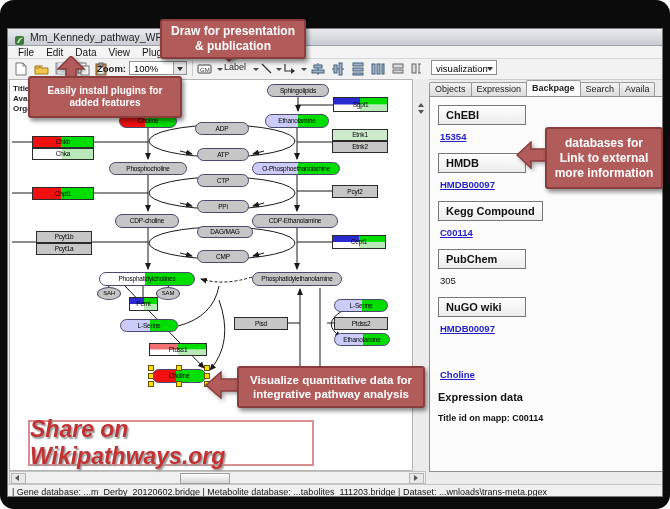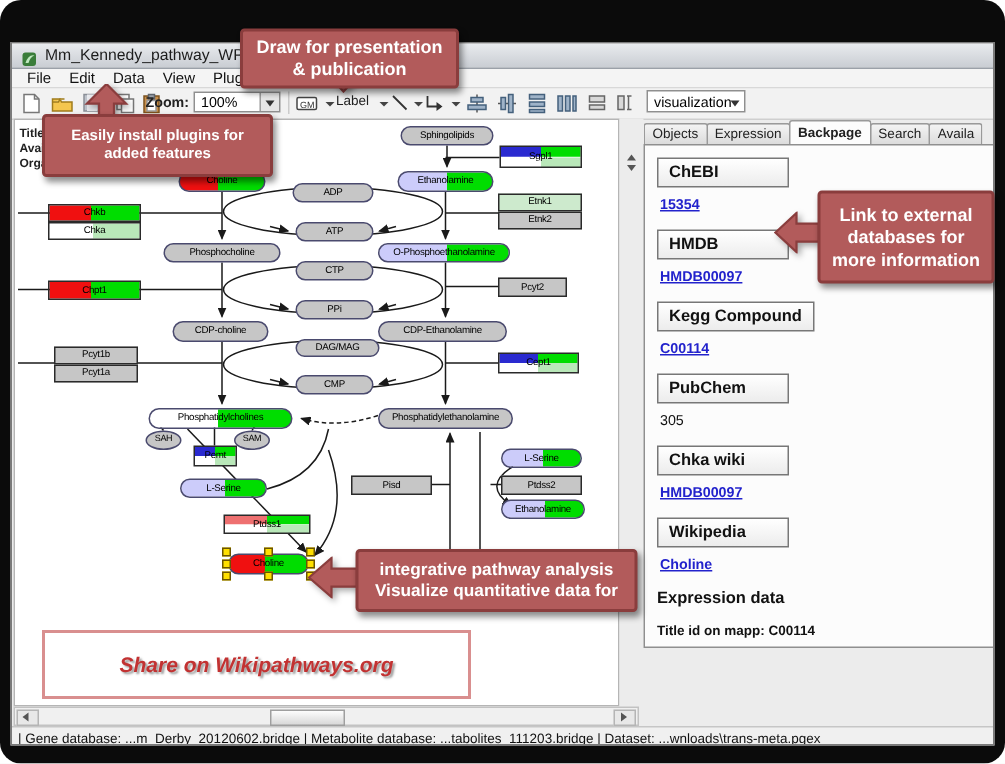--- a/index.html
+++ b/index.html
@@ -35,21 +35,21 @@
   .hs-left:before{content:"";position:absolute;left:3px;top:1px;border-top:3px solid transparent;border-bottom:3px solid transparent;border-right:4px solid #555;}
   .hs-right:before{content:"";position:absolute;left:4px;top:1px;border-top:3px solid transparent;border-bottom:3px solid transparent;border-left:4px solid #555;}
   .hs-thumb{position:absolute;left:170px;top:1px;width:48px;height:9px;background:linear-gradient(#fdfdfd,#d8d8d8);border:1px solid #9f9f9f;}
   .statusbar{position:absolute;left:0;top:455px;width:656px;height:14px;background:#f0f0f0;border-top:1px solid #c6c6c6;font-size:9px;color:#111;line-height:14px;padding-left:4px;box-sizing:border-box;white-space:nowrap;overflow:hidden;}
   
   .vizbox{position:absolute;left:423px;top:31px;width:66px;height:15px;background:#fff;border:1px solid #8f8f8f;font-size:9.5px;line-height:15px;padding-left:4px;box-sizing:border-box;}
   .vizbox .caret{right:3px;top:6px;}
   .tabs{position:absolute;left:421px;top:52px;width:234px;height:15px;display:flex;align-items:flex-end;}
   .tab{font-size:9px;color:#222;background:linear-gradient(#f4f4f4,#dcdcdc);border:1px solid #9a9a9a;border-bottom:none;padding:1px 5px;margin-right:-1px;border-radius:2px 2px 0 0;height:11px;line-height:11px;}
   .tab.active{background:#fcfcfc;height:13px;line-height:13px;font-weight:bold;position:relative;z-index:2;}
-  .panel-content{position:absolute;left:421px;top:67px;width:234px;height:336px;background:#fcfcfc;border:1px solid #8f8f8f;box-sizing:border-box;padding:8px 0 0 8px;overflow:hidden;}
+  .panel-content{position:absolute;left:421px;top:67px;width:234px;height:376px;background:#fcfcfc;border:1px solid #8f8f8f;box-sizing:border-box;padding:8px 0 0 8px;overflow:hidden;}
   .bp-header{display:inline-block;min-width:72px;background:linear-gradient(#ffffff,#ececec);border:1px solid #777;padding:3px 7px;font-size:11px;font-weight:bold;color:#111;}
   .bp-section{margin-bottom:9px;}
   .bp-link{display:inline-block;margin:6px 0 2px 2px;font-size:9.5px;font-weight:bold;color:var(--link-blue,#2222cc);text-decoration:underline;}
   .bp-plain{display:inline-block;margin:6px 0 2px 2px;font-size:9.5px;color:#111;}
   .exp-head{font-size:11px;font-weight:bold;color:#111;margin:4px 0 10px 0;}
   .geneid{font-size:9px;font-weight:bold;color:#111;margin-bottom:3px;}
   table.exp{border-collapse:separate;border-spacing:3px;border:1px solid #555;background:#fdfdfd;}
   table.exp td{border:1px solid #555;background:#ffffff;font-size:9px;font-weight:bold;text-align:center;padding:2px 6px;min-width:60px;}
   
   .node{position:absolute;box-sizing:border-box;font-size:6.5px;color:#000;text-align:center;white-space:nowrap;overflow:hidden;z-index:3;display:flex;align-items:center;justify-content:center;letter-spacing:-0.2px;}
@@ -64,21 +64,21 @@
   .g-bluegreen{background-image:linear-gradient(to right,#2a2ad0 50%,var(--node-green,#00dd00) 50%),linear-gradient(to right,#ffffff 50%,#b9e8b9 50%);background-size:100% 50%,100% 50%;background-position:top,bottom;background-repeat:no-repeat;border:1px solid #2a2a2a;}
   .g-redgreen2{background-image:linear-gradient(to right,#ee7070 50%,var(--node-green,#00dd00) 50%),linear-gradient(to right,#ffffff 50%,#b9e8b9 50%);background-size:100% 50%,100% 50%;background-position:top,bottom;background-repeat:no-repeat;border:1px solid #2a2a2a;}
   .ellipse{background:var(--node-gray,#c6c6c6);border:1px solid #4a4a6e;border-radius:50%;font-size:6px;}
   .handle{position:absolute;width:6px;height:6px;background:var(--handle-yellow,#ffe000);border:1px solid #6b5400;box-sizing:border-box;z-index:5;}
   .canvas-info{position:absolute;left:3px;top:4px;z-index:2;font-size:8px;font-weight:bold;color:#222;line-height:10px;}
   
   .callout{position:absolute;background:var(--callout-bg,#b25b5b);border:2px solid var(--callout-border,#8a3d3d);border-radius:3px;color:#fff;font-weight:bold;text-align:center;z-index:20;box-shadow:2px 3px 4px rgba(0,0,0,0.45);display:flex;flex-direction:column;justify-content:center;}
   .callout .cline{line-height:1.25;}
   .ar{position:absolute;z-index:19;filter:drop-shadow(2px 2px 2px rgba(0,0,0,0.35));}
   .sharebox{position:absolute;left:28px;top:420px;width:282px;height:42px;background:#ffffff;border:2px solid #d98f8f;z-index:20;display:flex;align-items:center;justify-content:center;}
-  .sharetext{font-size:14px;font-weight:bold;font-style:italic;color:var(--share-red,#c23232);text-shadow:1.5px 1.5px 1.5px #9a9a9a;font-family:"Liberation Sans",sans-serif;}
+  .sharetext{font-size:23px;font-weight:bold;font-style:italic;color:var(--share-red,#c23232);text-shadow:1.5px 1.5px 1.5px #9a9a9a;font-family:"Liberation Sans",sans-serif;}
 </style>
 </head>
 <body>
 
 <div class="frame">
 
   <div class="window">
 
     <div class="titlebar">
       <span class="appicon">
@@ -328,25 +328,25 @@
       </div>
       <div class="bp-section">
         <div class="bp-header">Kegg Compound</div><br>
         <a class="bp-link">C00114</a>
       </div>
       <div class="bp-section">
         <div class="bp-header">PubChem</div><br>
         <span class="bp-plain">305</span>
       </div>
       <div class="bp-section">
-        <div class="bp-header">Chka wiki</div><br>
+        <div class="bp-header">NuGO wiki</div><br>
         <a class="bp-link">HMDB00097</a>
       </div>
       <div class="bp-section">
-        <div class="bp-header">Wikipedia</div><br>
+        <br>
         <a class="bp-link">Choline</a>
       </div>
       <div class="exp-head">Expression data</div>
       <div class="geneid">Title id on mapp: C00114</div>
     </div>
 
     <div class="hscroll">
       <span class="hs-btn hs-left"></span>
       <span class="hs-btn hs-right"></span>
       <span class="hs-thumb"></span>
@@ -364,31 +364,31 @@
 
   <div class="callout" style="left:28px;top:76px;width:150px;height:38px;font-size:10px">
     <div class="cline">Easily install plugins for</div>
     <div class="cline">added features</div>
   </div>
   <svg class="ar" style="left:56px;top:56px" width="30" height="22">
     <polygon points="15,0 28,13 20,13 20,21 10,21 10,13 2,13" fill="#b25b5b" stroke="#8a3d3d" stroke-width="1.5"></polygon>
   </svg>
 
   <div class="callout" style="left:545px;top:127px;width:114px;height:58px;font-size:12px">
+    <div class="cline">databases for</div>
     <div class="cline">Link to external</div>
-    <div class="cline">databases for</div>
     <div class="cline">more information</div>
   </div>
   <svg class="ar" style="left:516px;top:141px" width="31" height="28">
     <polygon points="1,14 15,1 15,8 30,8 30,20 15,20 15,27" fill="#b25b5b" stroke="#8a3d3d" stroke-width="1.5"></polygon>
   </svg>
 
   <div class="callout" style="left:237px;top:366px;width:184px;height:38px;font-size:11.5px">
+    <div class="cline">Visualize quantitative data  for</div>
     <div class="cline">integrative pathway analysis</div>
-    <div class="cline">Visualize quantitative data  for</div>
   </div>
   <svg class="ar" style="left:205px;top:371px" width="34" height="28">
     <polygon points="1,14 16,1 16,8 33,8 33,20 16,20 16,27" fill="#b25b5b" stroke="#8a3d3d" stroke-width="1.5"></polygon>
   </svg>
 
   <div class="sharebox">
     <span class="sharetext">Share on Wikipathways.org</span>
   </div>
 </div>
 

